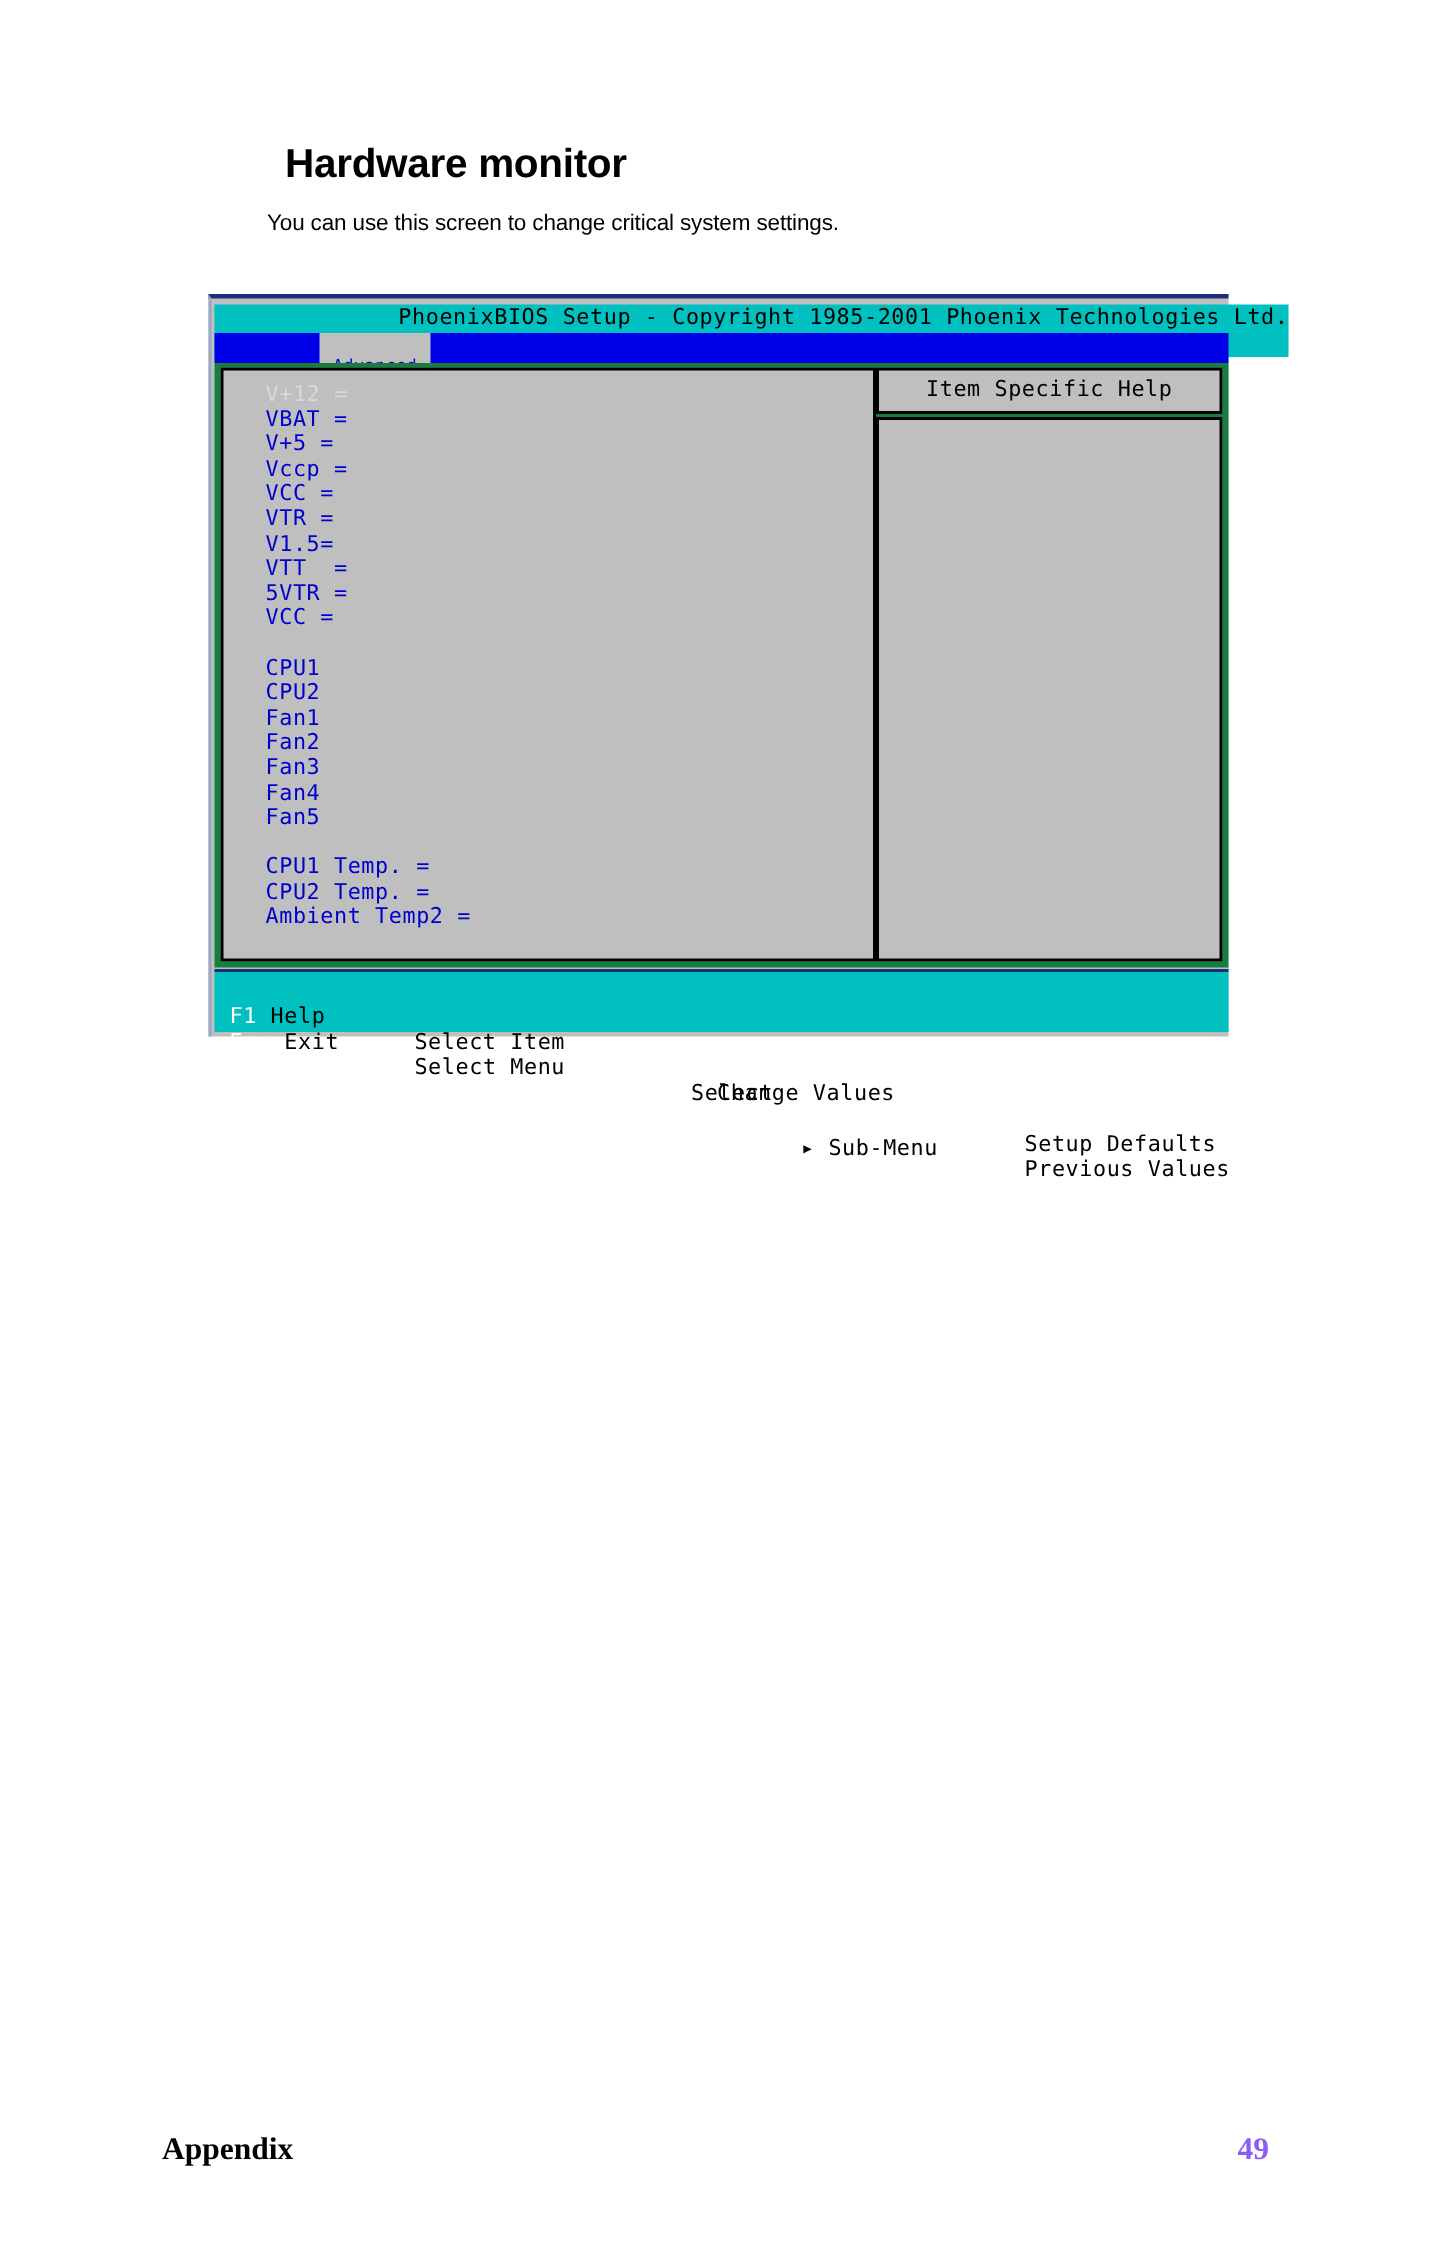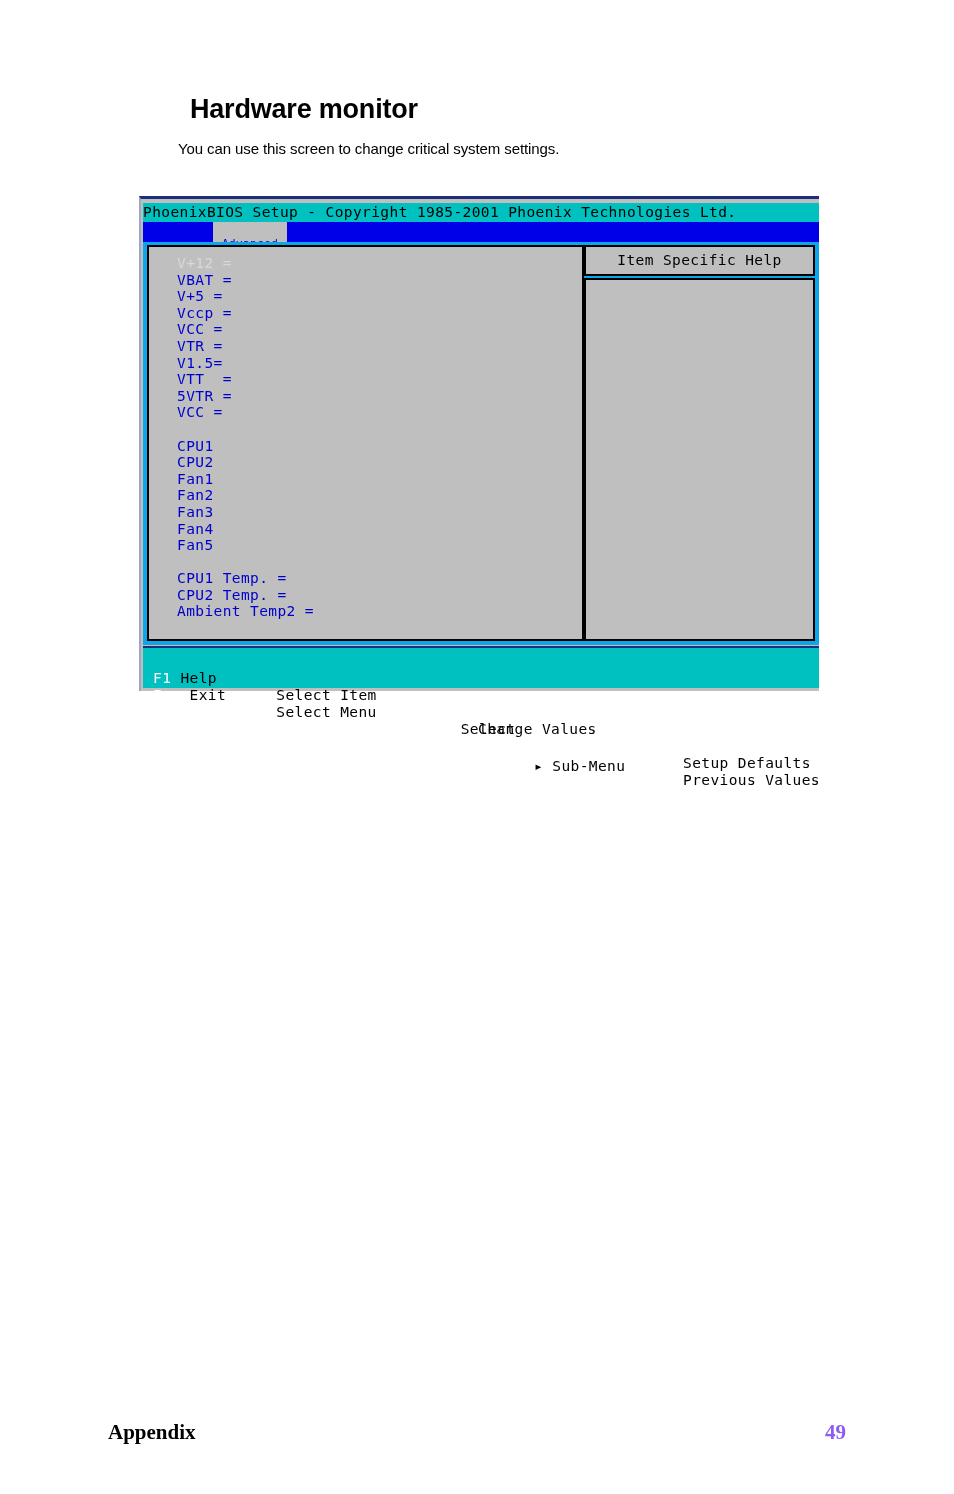--- a/index.html
+++ b/index.html
@@ -58,23 +58,24 @@
   .bios-titlebar {
     position: absolute;
     left: 2px;
     top: 4px;
     width: 676px;
     height: 35px;
     background: #00c0c0;
     color: #000000;
     font-size: 14.5px;
     line-height: 19px;
-    text-align: left;
-    letter-spacing: 0.4px;
-    white-space: pre;
+    text-align: right;
+    letter-spacing: 0.4px;
+    white-space: pre;
+    padding-left: 40px;
   }
 
   .bios-menubar {
     position: absolute;
     left: 2px;
     top: 23px;
     width: 676px;
     height: 20px;
     background: #0000e8;
   }
@@ -92,21 +93,21 @@
     white-space: pre;
   }
 
   
   .bios-body {
     position: absolute;
     left: 2px;
     top: 43px;
     width: 676px;
     height: 403px;
-    background: #0ea5e9;
+    background: #15803d;
   }
 
   .panel-left {
     position: absolute;
     left: 4px;
     top: 3px;
     width: 437px;
     height: 396px;
     border: 2px solid #000000;
     background: #bfbfbf;

